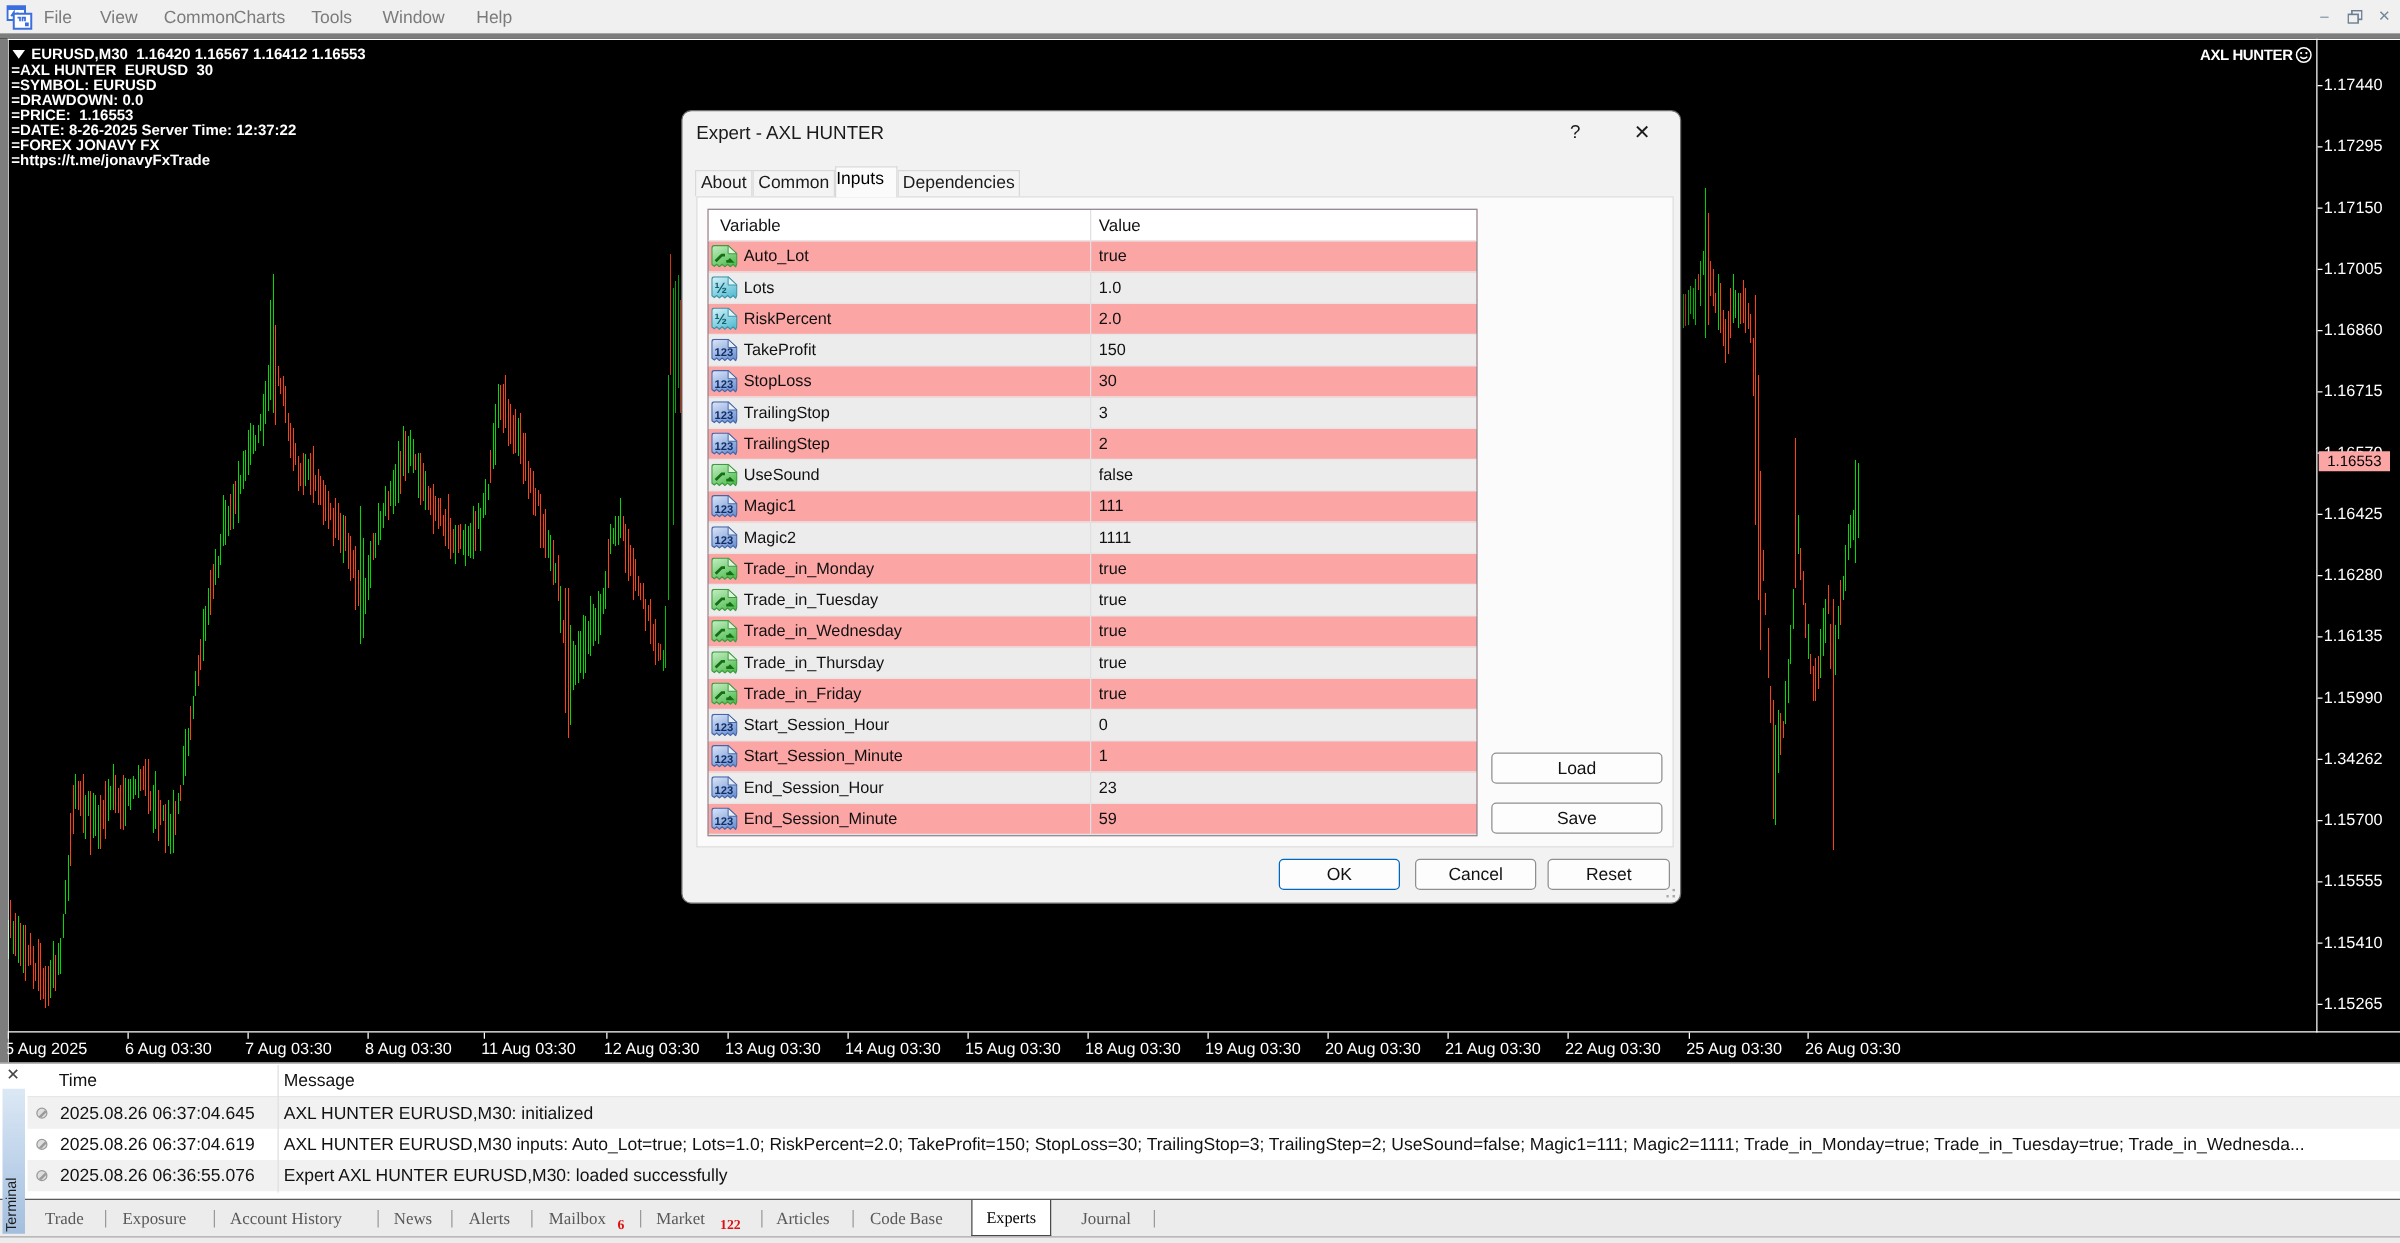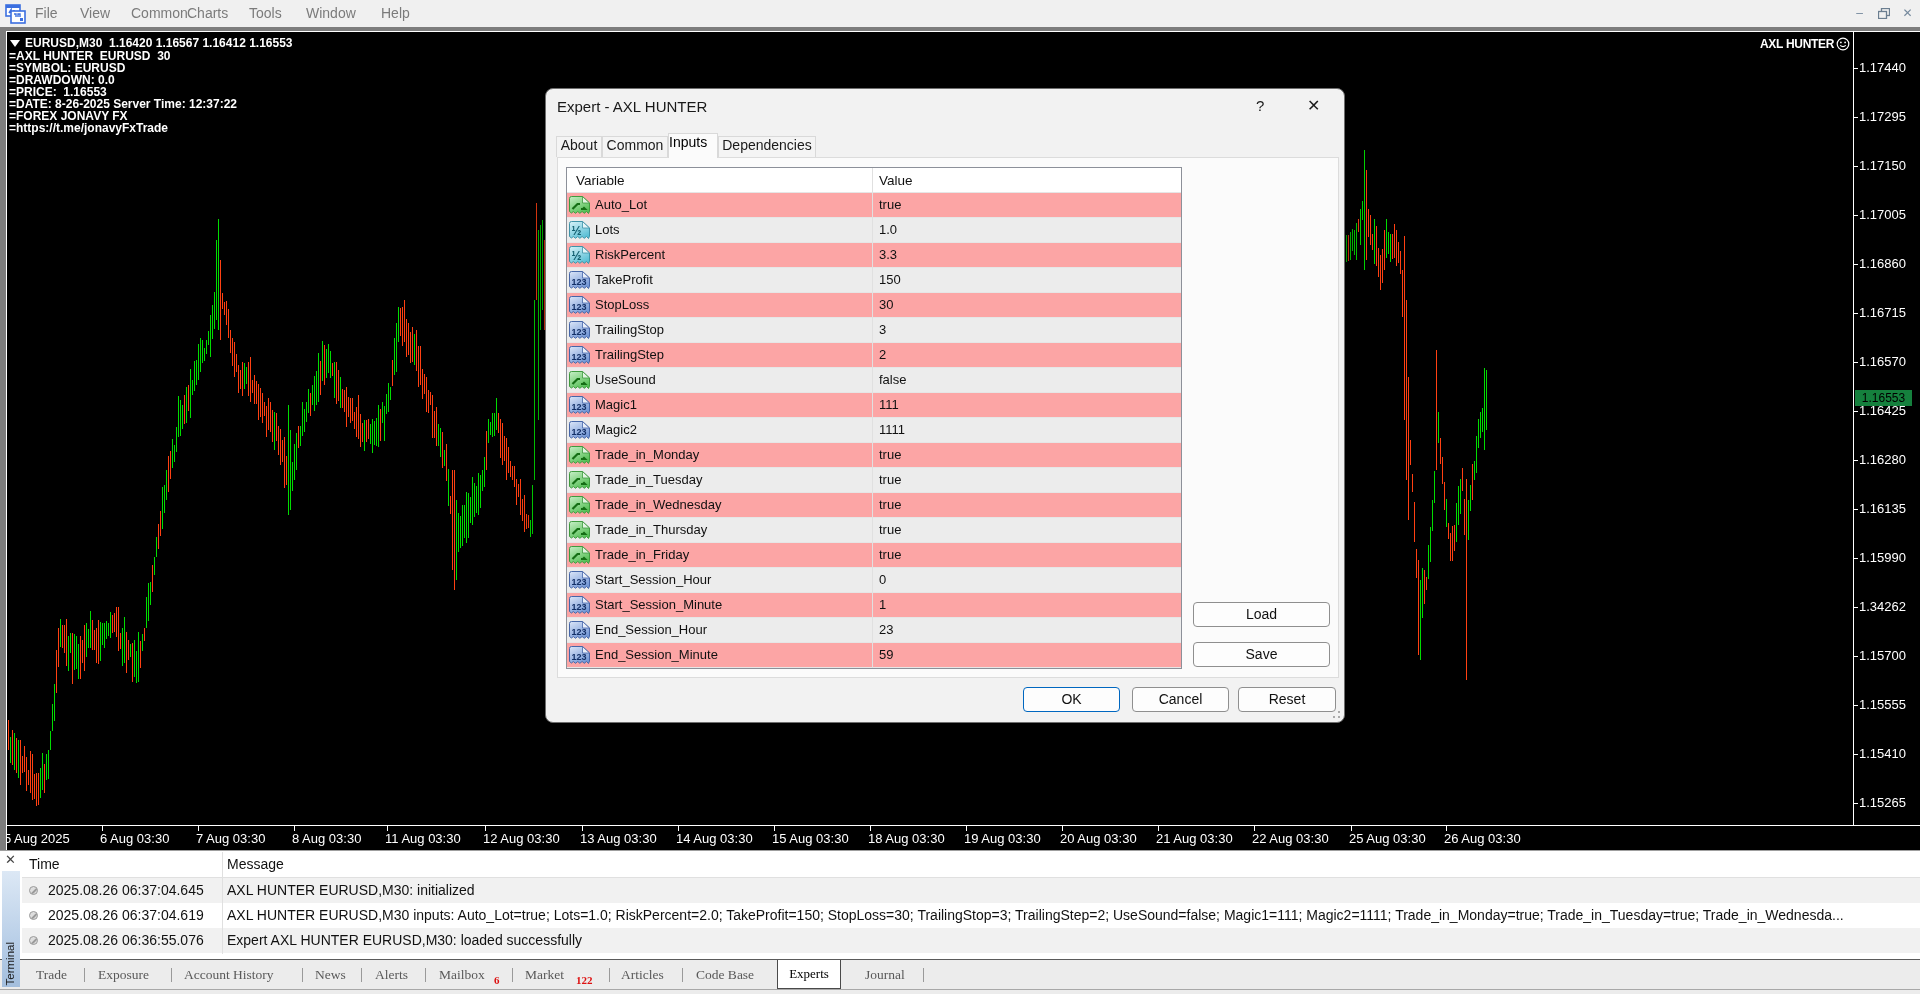--- a/index.html
+++ b/index.html
@@ -14,21 +14,21 @@
 #mdistrip { left:0; top:27px; width:1920px; height:4px; background:#7d7d7d; }
 #leftedge { left:0; top:31px; width:6px; height:819px; background:#7d7d7d; }
 
 #chart { left:0; top:31px; width:1920px; height:819px; background:#000; }
 .wline { position:absolute; background:#fff; }
 .ctext { position:absolute; color:#fff; font-size:12px; font-weight:bold; white-space:pre; line-height:14px; height:14px; }
 .plabel { position:absolute; left:1859px; width:60px; height:14px; line-height:14px; color:#fff; font-size:13px; }
 .ptick { position:absolute; left:1854px; width:4px; height:1px; background:#fff; }
 .dlabel { position:absolute; top:801px; height:14px; line-height:14px; color:#fff; font-size:13px; white-space:nowrap; }
 .dtick { position:absolute; top:795px; width:1px; height:5px; background:#fff; }
-#pricebox { position:absolute; left:1855px; top:330px; width:57px; height:16px; background:#15803d; color:#000; font-size:12px; text-align:center; line-height:16px;margin-top:29px; }
+#pricebox { position:absolute; left:1855px; top:330px; width:57px; height:16px; background:#fca5a5; color:#000; font-size:12px; text-align:center; line-height:16px; }
 
 #dlg { left:545px; top:88px; width:800px; height:635px; background:#f2f2f2; border:1px solid #6e6e6e; border-radius:8px; box-shadow:0 10px 28px rgba(0,0,0,0.65); }
 #dlgtitle { position:absolute; left:11px; top:9px; font-size:15px; color:#1a1a1a; }
 #dlghelp { position:absolute; left:710px; top:8px; font-size:15px; color:#1a1a1a; }
 #dlgclose { position:absolute; left:761px; top:7px; font-size:16px; color:#1a1a1a; }
 .tab { position:absolute; top:47px; height:21px; background:#f4f4f4; border:1px solid #d9d9d9; border-bottom:none; font-size:14px; color:#1a1a1a; text-align:center; }
 .tabactive { position:absolute; top:44px; height:25px; background:#fbfbfb; border:1px solid #d9d9d9; border-bottom:none; font-size:14px; color:#000; text-align:left; z-index:3; }
 #tabpage { position:absolute; left:11px; top:68px; width:782px; height:521px; background:#fbfbfb; border:1px solid #dcdcdc; z-index:2; }
 #ptable { position:absolute; left:8px; top:9px; width:616px; height:502px; border:1px solid #8c9099; background:#fca5a5; }
 .prow { position:relative; width:100%; height:25px; border-bottom:1px solid #e6e6e6; }
@@ -232,21 +232,21 @@
             <span class="nm">Lots</span>
             <span class="vl">1.0</span>
           </div>
       <div class="prow">
             <svg width="21" height="18" viewBox="0 0 21 18">
               <path d="M2.5 0.5 H13.5 L20.5 7 V15 L20.5 15 L19.5 17.5 L17.5 15.5 L15.3 17.3 L13.1 15.5 L10.9 17.3 L8.7 15.5 L6.5 17.3 L4.3 15.5 L2.5 17 L0.5 15.5 L0.5 2.5 Q0.5 0.5 2.5 0.5 Z" fill="url(#gd)" stroke="#3f93a8" stroke-width="1"></path>
               <path d="M13.5 0.5 V7 H20.5 Z" fill="#ffffff" fill-opacity="0.75" stroke="#3f93a8" stroke-width="0.8"></path>
               <text x="2.5" y="13.5" font-family="Liberation Sans,sans-serif" font-size="12" font-weight="bold" fill="#135f70">½</text>
             </svg>
             <span class="nm">RiskPercent</span>
-            <span class="vl">3.3</span>
+            <span class="vl">2.0</span>
           </div>
       <div class="prow alt">
             <svg width="21" height="18" viewBox="0 0 21 18">
               <path d="M2.5 0.5 H13.5 L20.5 7 V15 L20.5 15 L19.5 17.5 L17.5 15.5 L15.3 17.3 L13.1 15.5 L10.9 17.3 L8.7 15.5 L6.5 17.3 L4.3 15.5 L2.5 17 L0.5 15.5 L0.5 2.5 Q0.5 0.5 2.5 0.5 Z" fill="url(#gi)" stroke="#4666a8" stroke-width="1"></path>
               <path d="M13.5 0.5 V7 H20.5 Z" fill="#ffffff" fill-opacity="0.75" stroke="#4666a8" stroke-width="0.8"></path>
               <text x="2.5" y="14" font-family="Liberation Sans,sans-serif" font-size="9" font-weight="bold" fill="#132f66">123</text>
             </svg>
             <span class="nm">TakeProfit</span>
             <span class="vl">150</span>
           </div>
@@ -394,21 +394,21 @@
   <div class="btn" style="left:586px;top:598px;width:97px;height:25px;line-height:23px">Cancel</div>
   <div class="btn" style="left:692px;top:598px;width:98px;height:25px;line-height:23px">Reset</div>
   <svg id="grip" width="8" height="8" viewBox="0 0 8 8">
         <rect x="5" y="0" width="2" height="2" fill="#aaa"></rect>
         <rect x="5" y="5" width="2" height="2" fill="#aaa"></rect>
         <rect x="0" y="5" width="2" height="2" fill="#aaa"></rect>
       </svg>
 </div>
 <div id="terminal" class="abs">
   <div id="thead">
-        <span style="position:absolute;left:7px;top:0;height:20px;line-height:25px;font-size:14px;color:#111">Time</span>
+        <span style="position:absolute;left:25px;top:0;height:20px;line-height:25px;font-size:14px;color:#111">Time</span>
         <span style="position:absolute;left:205px;top:0;height:25px;line-height:25px;font-size:14px;color:#111">Message</span>
       </div>
   <div class="trow alt" style="top:27px">
         <i class="tcirc"></i>
         <span class="ttime">2025.08.26 06:37:04.645</span>
         <span class="tmsg">AXL HUNTER EURUSD,M30: initialized</span>
       </div>
   <div class="trow" style="top:52px">
         <i class="tcirc"></i>
         <span class="ttime">2025.08.26 06:37:04.619</span>

